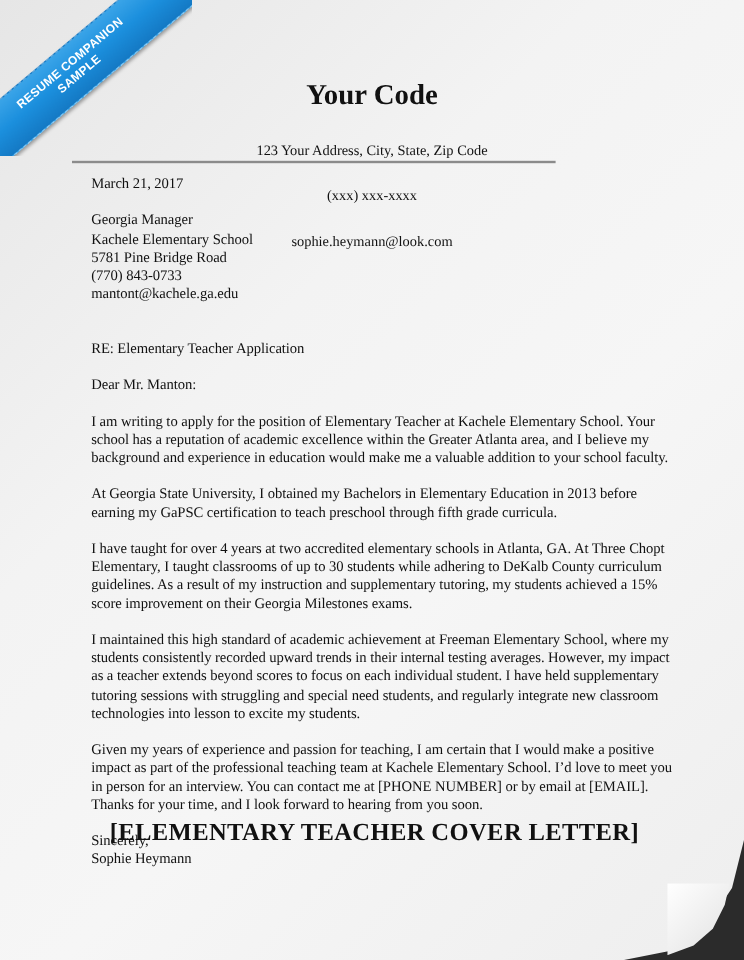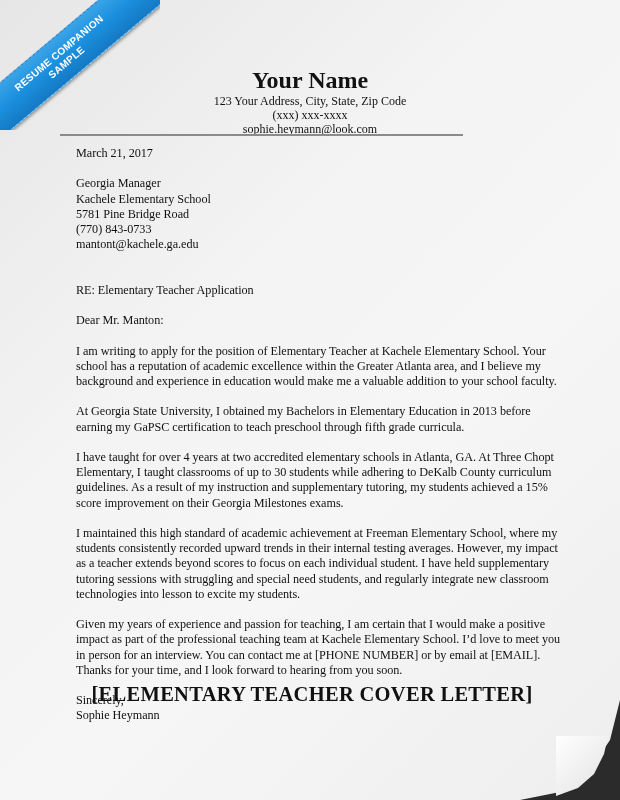--- a/index.html
+++ b/index.html
@@ -36,21 +36,21 @@
       font-family: "Liberation Sans", "DejaVu Sans", sans-serif;
       font-weight: bold; font-size: 10px; line-height: 12px; letter-spacing: .3px;
       padding-top: 9px; box-sizing: border-box;
       border-top: 1px dashed rgba(255,255,255,.35);
       border-bottom: 1px dashed rgba(255,255,255,.35);
     }
     .ribbon span { display: block; }
 
     .header { position: absolute; left: 0; top: 66px; width: 620px; text-align: center; }
     .name { font-size: 24px; font-weight: bold; line-height: 28px; margin-left: 0; }
-    .hline { font-size: 12px; line-height: 14px; }
+    .hline { font-size: 12px; line-height: 14px; margin-top: 24px; }
     .divider { position: absolute; left: 60px; top: 134px; width: 403px; height: 2px; background: #8b8b8b; }
 
     .body {
       position: absolute; left: 76px; top: 146px; width: 490px;
       font-size: 12.2px; line-height: 15.2px; letter-spacing: -0.05px;
     }
     .body p { margin: 0 0 15.2px 0; font-family: Liberation Serif, serif; }
     .footer-title {
       position: absolute; left: 2px; top: 683px; width: 620px; text-align: center;
       font-size: 20.5px; font-weight: bold; letter-spacing: 0.3px;
@@ -62,21 +62,21 @@
 <div class="page"></div>
 
 <div class="ribbon-wrap">
   <div class="ribbon">
     <span>RESUME COMPANION</span>
     <span>SAMPLE</span>
   </div>
 </div>
 
 <div class="header">
-  <div class="name">Your Name</div>
+  <div class="name">Your Code</div>
   <div class="hline">123 Your Address, City, State, Zip Code</div>
   <div class="hline">(xxx) xxx-xxxx</div>
   <div class="hline">sophie.heymann@look.com</div>
 </div>
 <div class="divider"></div>
 
 <div class="body">
   <p>March 21, 2017</p>
   <p class="block">
     </p>

